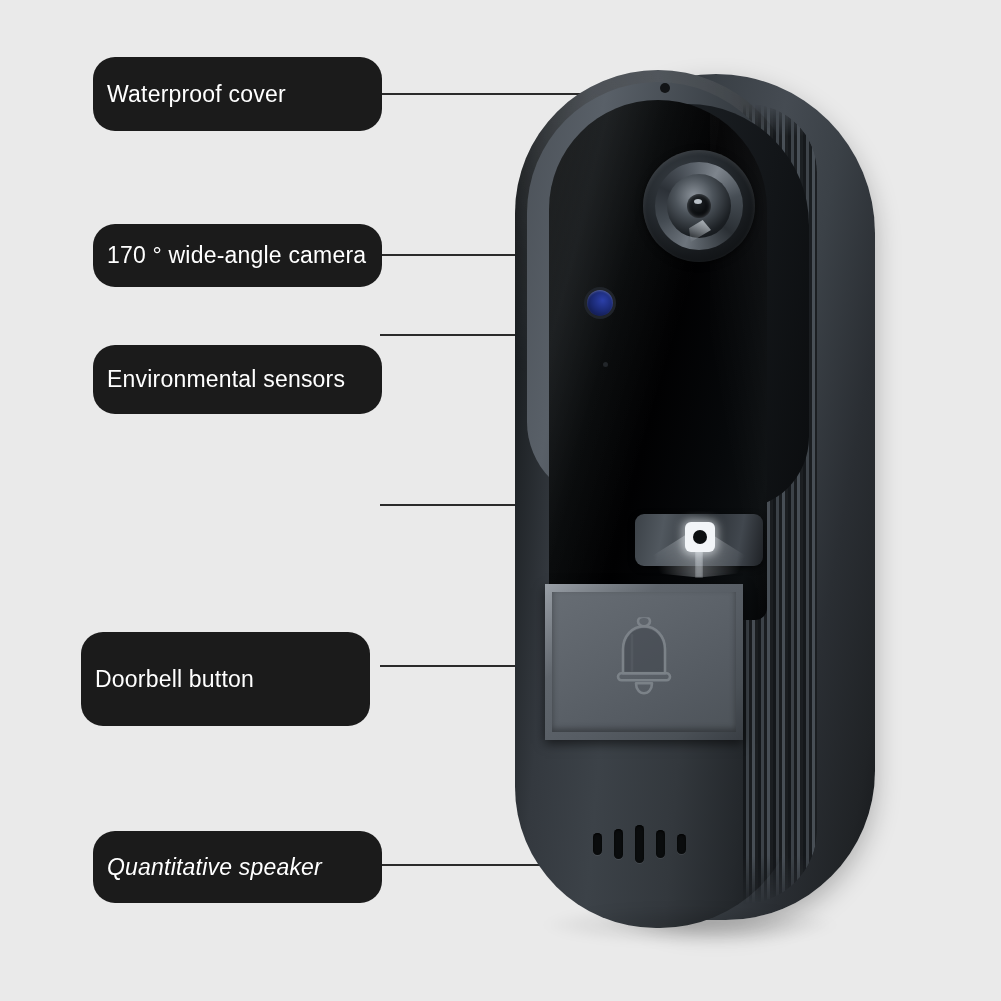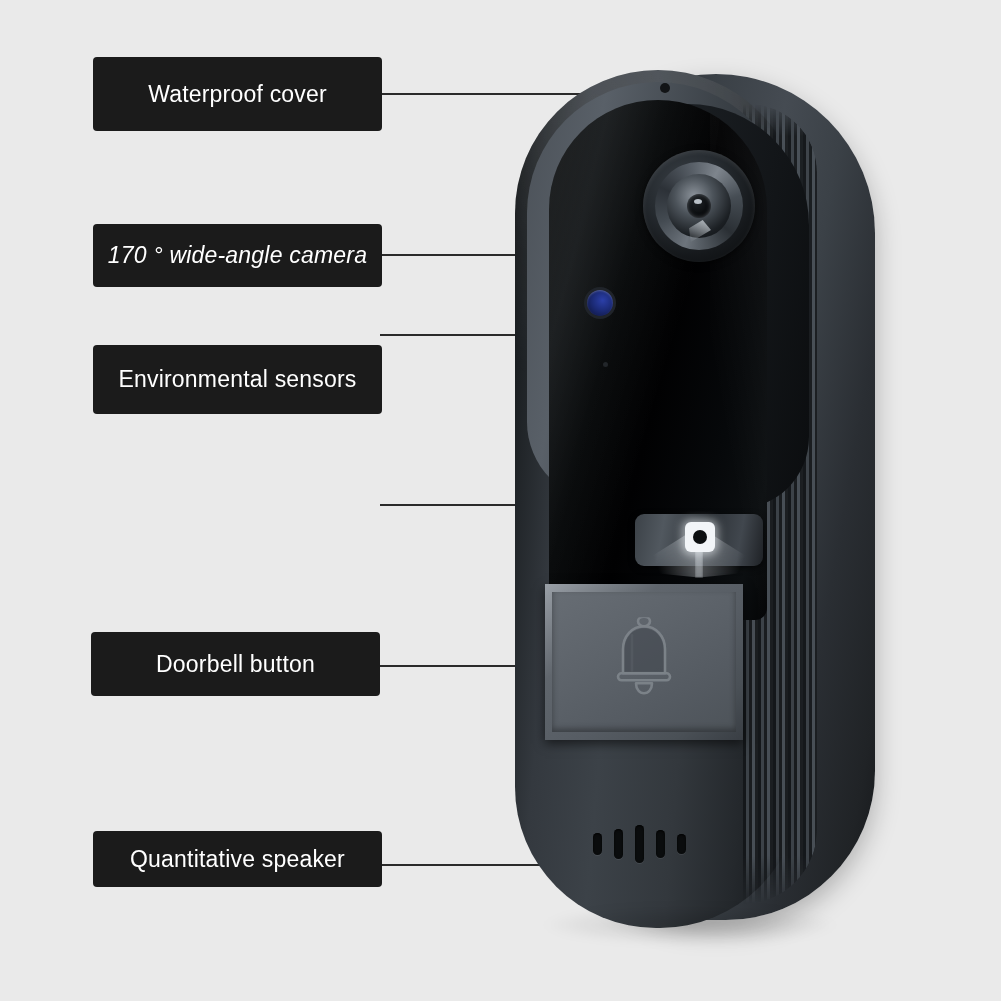--- a/index.html
+++ b/index.html
@@ -17,24 +17,23 @@
     height: 1001px;
     background: #eaeaea;
     overflow: hidden;
   }
 
   
   .callout {
     position: absolute;
     background: #1b1b1b;
     color: #ffffff;
-    border-radius: 4px;
+    border-radius: 22px;
     display: flex;
     align-items: center;
-    justify-content: center;
     box-sizing: border-box;
     padding: 0 14px;
     font-size: 23px;
     letter-spacing: 0.2px;
     white-space: nowrap;
     line-height: 1;
     user-select: none;
   }
   .callout span { display: block; }
 
@@ -492,30 +491,30 @@
     </div>
 
   </div>
 
   <div class="ground-shadow"></div>
 
   <div class="callout" style="left:93px; top:57px; width:289px; height:74px;">
     <span>Waterproof cover</span>
   </div>
 
-  <div class="callout" style="left:93px; top:224px; width:289px; height:63px;font-style:italic;">
+  <div class="callout" style="left:93px; top:224px; width:289px; height:63px;">
     <span>170 ° wide-angle camera</span>
   </div>
 
   <div class="callout" style="left:93px; top:304px; width:289px; height:69px;margin-top:41px;">
     <span>Environmental sensors</span>
   </div>
 
 
-  <div class="callout" style="left:91px; top:632px; width:289px; height:64px;">
+  <div class="callout" style="left:81px; top:632px; width:289px; height:94px;">
     <span>Doorbell button</span>
   </div>
 
-  <div class="callout" style="left:93px; top:831px; width:289px; height:56px;">
+  <div class="callout" style="left:93px; top:831px; width:289px; height:72px;font-style:italic;">
     <span>Quantitative speaker</span>
   </div>
 
 </div>
 
 </body></html>

